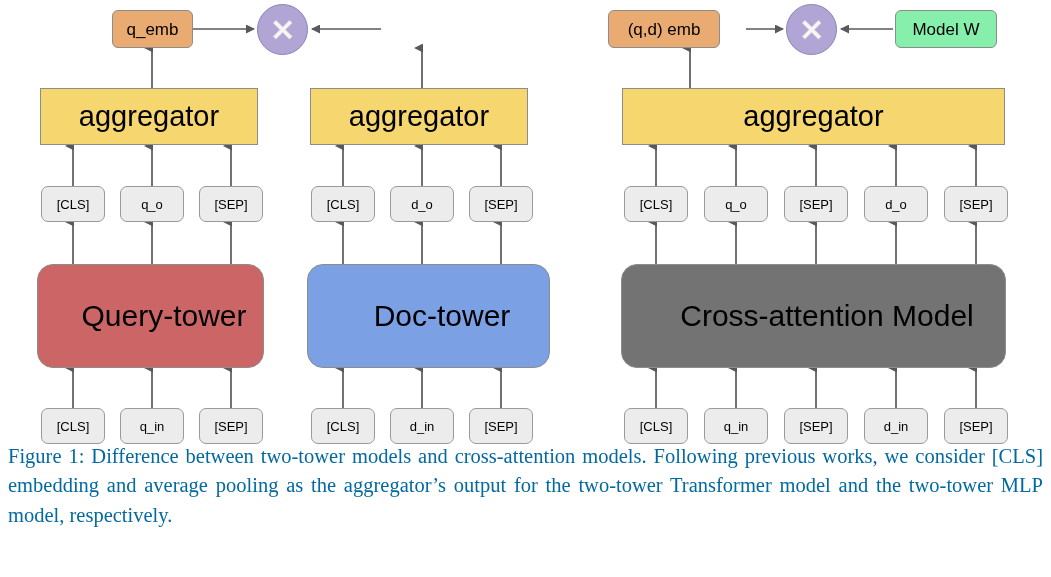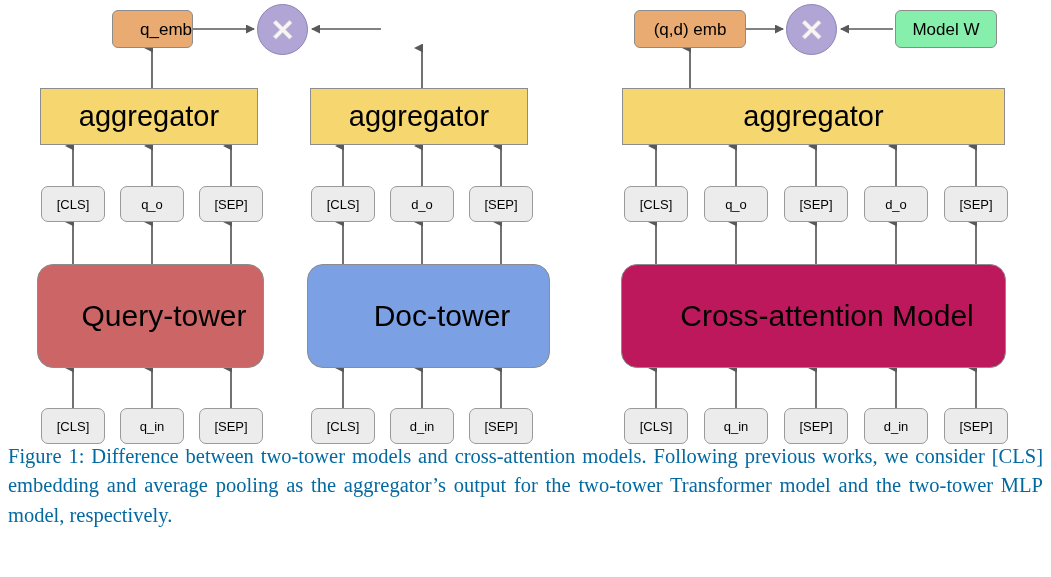--- a/index.html
+++ b/index.html
@@ -75,21 +75,21 @@
   }
 
   .tower {
     border-radius: 16px;
     font-size: 30px;
     border-color: #8c8c8c;
     padding-left: 27px;
   }
   .tower-query { background: #cc6666; }
   .tower-doc   { background: #7ba0e4; }
-  .tower-cross { background: #be185d; }
+  .tower-cross { background: #737373; }
 
   
   .mult-circle {
     position: absolute;
     box-sizing: border-box;
     border-radius: 50%;
     background: #b0a5d4;
     border: 1.6px solid #8e83b5;
     display: flex;
     align-items: center;
@@ -181,21 +181,21 @@
       <line x1="976" y1="186" x2="976" y2="146" marker-end="url(#arrowUp)"></line>
 
       <line x1="690" y1="88" x2="690" y2="48" marker-end="url(#arrowUp)"></line>
 
       <line x1="746" y1="29" x2="783" y2="29" marker-end="url(#arrowRight)"></line>
 
       <line x1="893" y1="29" x2="841" y2="29" marker-end="url(#arrowRight)"></line>
     </g>
   </svg>
 
-  <div class="node emb" style="left:112px; top:10px; width:81px; height:38px;justify-content:flex-end;">
+  <div class="node emb" style="left:112px; top:10px; width:81px; height:38px;">
     <span>q_emb</span>
   </div>
 
   <div class="mult-circle" style="left:257px; top:4px; width:51px; height:51px;">
     <svg class="mult-glyph" viewBox="0 0 24 24">
       <path d="M6.5 4.2 L12 9.7 L17.5 4.2 L19.8 6.5 L14.3 12 L19.8 17.5 L17.5 19.8 L12 14.3 L6.5 19.8 L4.2 17.5 L9.7 12 L4.2 6.5 Z" fill="#f7f6f2" stroke="#cfc9e0" stroke-width="0.7" stroke-linejoin="round"></path>
     </svg>
   </div>
 
   <div class="node aggregator" style="left:40px; top:88px; width:218px; height:57px;">
@@ -248,21 +248,21 @@
   <div class="node token" style="left:311px; top:408px; width:64px; height:36px;">
     <span>[CLS]</span>
   </div>
   <div class="node token" style="left:390px; top:408px; width:64px; height:36px;">
     <span>d_in</span>
   </div>
   <div class="node token" style="left:469px; top:408px; width:64px; height:36px;">
     <span>[SEP]</span>
   </div>
 
-  <div class="node emb" style="left:634px; top:10px; width:112px; height:38px;">
+  <div class="node emb" style="left:608px; top:10px; width:112px; height:38px;">
     <span>(q,d) emb</span>
   </div>
 
   <div class="mult-circle" style="left:786px; top:4px; width:51px; height:51px;">
     <svg class="mult-glyph" viewBox="0 0 24 24">
       <path d="M6.5 4.2 L12 9.7 L17.5 4.2 L19.8 6.5 L14.3 12 L19.8 17.5 L17.5 19.8 L12 14.3 L6.5 19.8 L4.2 17.5 L9.7 12 L4.2 6.5 Z" fill="#f7f6f2" stroke="#cfc9e0" stroke-width="0.7" stroke-linejoin="round"></path>
     </svg>
   </div>
 
   <div class="node modelw" style="left:895px; top:10px; width:102px; height:38px;">

